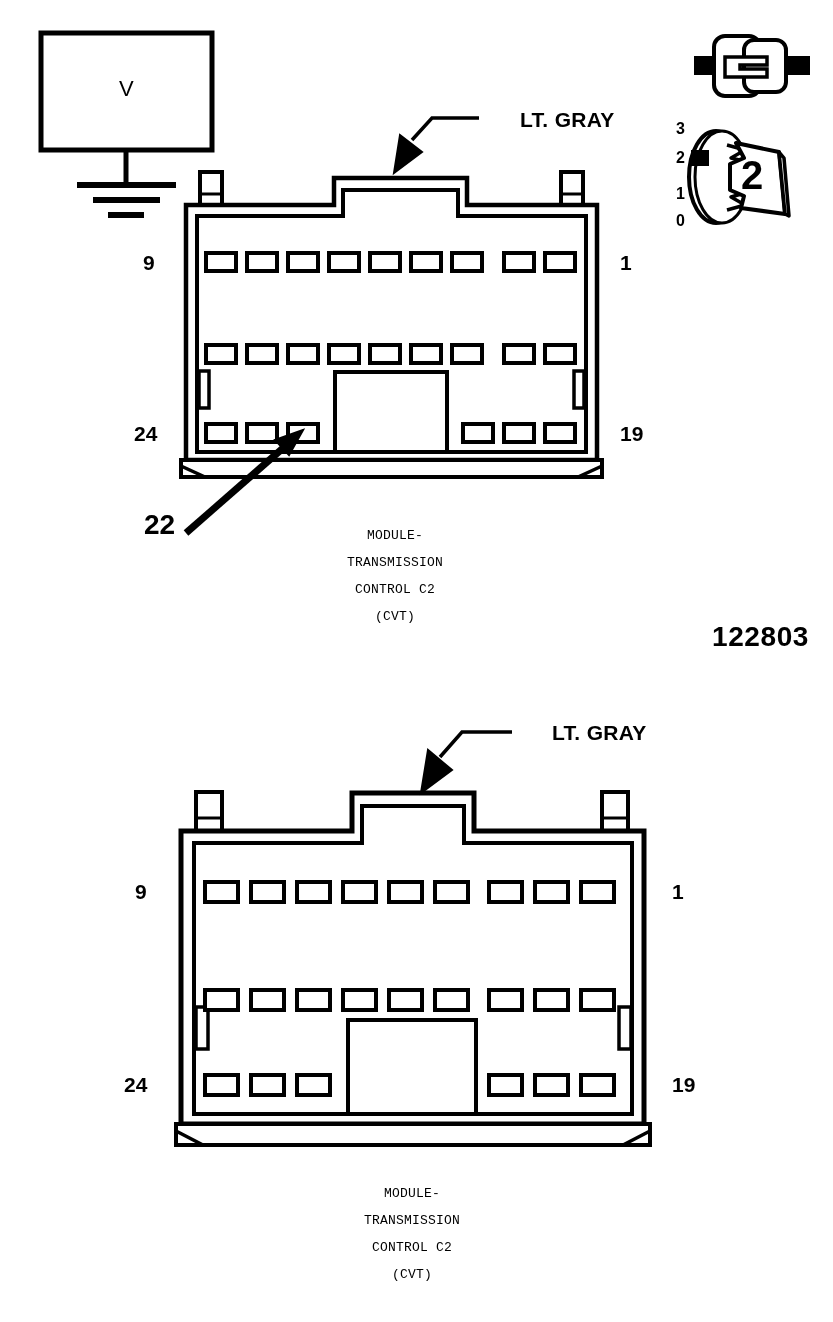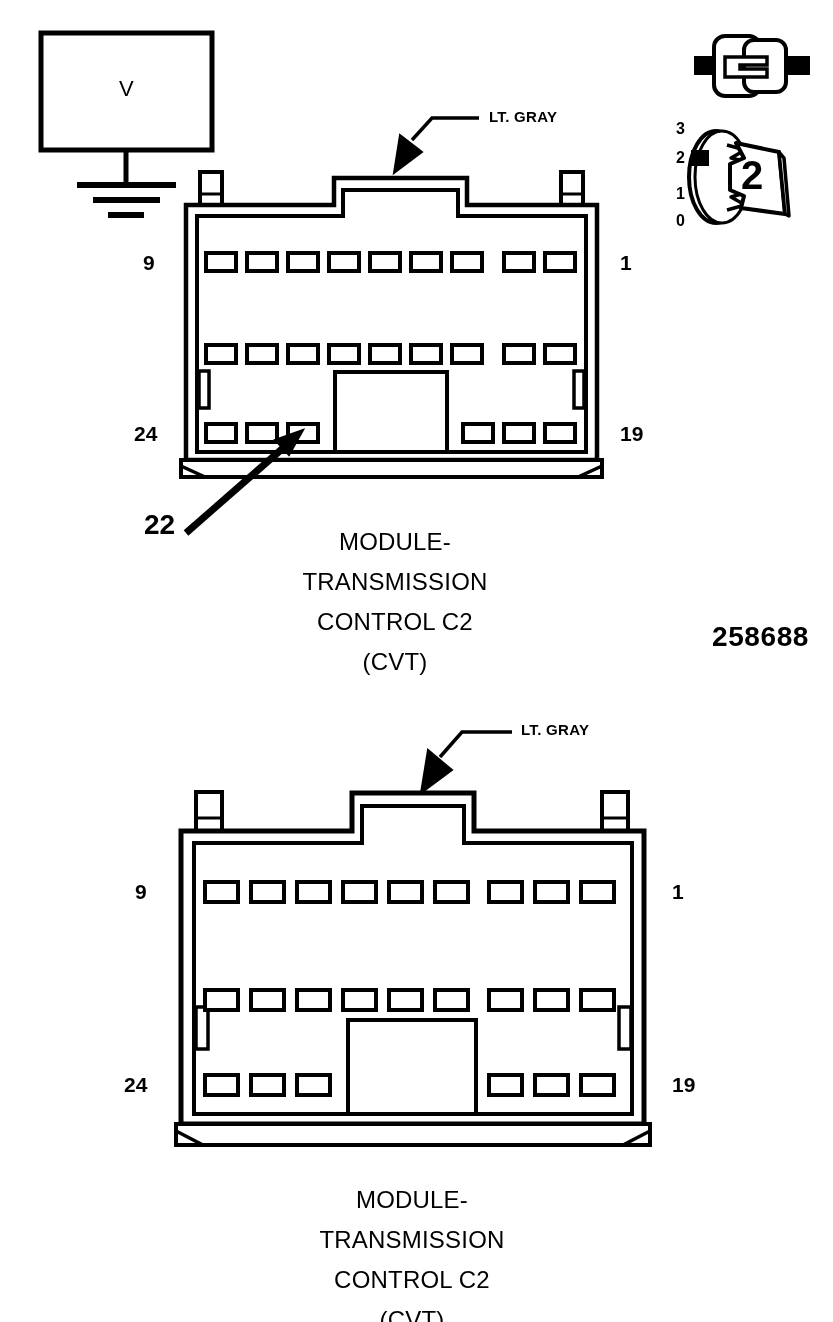--- a/index.html
+++ b/index.html
@@ -31,22 +31,22 @@
   .lbl {
     position: absolute;
     font-family: "Liberation Sans", sans-serif;
     font-weight: bold;
     color: #000000;
     white-space: pre;
     line-height: 1;
   }
   .lbl-pin       { font-size: 21px; }
   .lbl-callout   { font-size: 28px; text-align: right; }
-  .lbl-wirecolor { font-size: 15px; letter-spacing: .3px; }
-  .lbl-caption   { font-size: 24px; letter-spacing: .2px; text-align: center; }
+  .lbl-wirecolor { font-size: 21px; letter-spacing: .3px; margin-left: 31px; }
+  .lbl-caption   { font-size: 13px; letter-spacing: .2px; text-align: center; font-family: Liberation Mono, monospace; }
   .lbl-dwg       { font-size: 28px; letter-spacing: .6px; }
   .lbl-meter     { font-size: 22px; font-weight: normal; }
   .lbl-scale     { font-size: 16px; }
   .lbl-conn2     { font-size: 40px; }
   .caption-block {
     position: absolute;
     width: 300px;
     text-align: center;
   }
   .caption-block div { margin-bottom: 12px; }
@@ -232,21 +232,21 @@
 
   <div class="lbl lbl-callout" style="left:144px; top:511px;">22</div>
 
   <div class="caption-block" style="left:245px; top:528px;">
     <div class="lbl-caption">MODULE-</div>
     <div class="lbl-caption">TRANSMISSION</div>
     <div class="lbl-caption">CONTROL C2</div>
     <div class="lbl-caption">(CVT)</div>
   </div>
 
-  <div class="lbl lbl-dwg" style="left:712px; top:623px;">258688</div>
+  <div class="lbl lbl-dwg" style="left:712px; top:623px;">122803</div>
 
   <div class="lbl lbl-wirecolor" style="left:521px; top:722px;">LT. GRAY</div>
 
   <div class="lbl lbl-pin" style="left:135px; top:881px;">9</div>
   <div class="lbl lbl-pin" style="left:672px; top:881px;">1</div>
   <div class="lbl lbl-pin" style="left:124px; top:1074px;">24</div>
   <div class="lbl lbl-pin" style="left:672px; top:1074px;">19</div>
 
   <div class="caption-block" style="left:262px; top:1186px;">
     <div class="lbl-caption">MODULE-</div>

